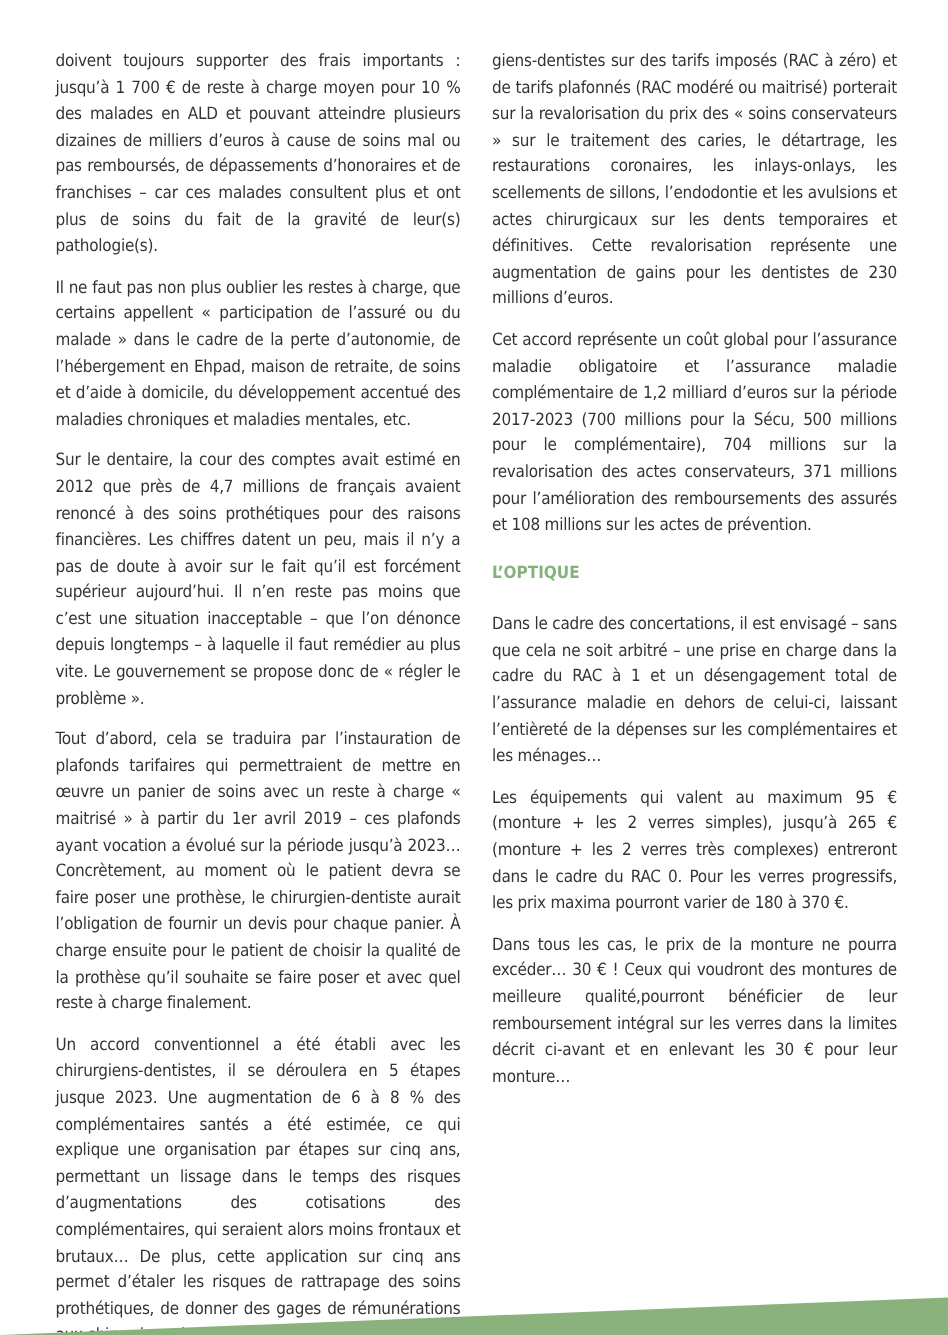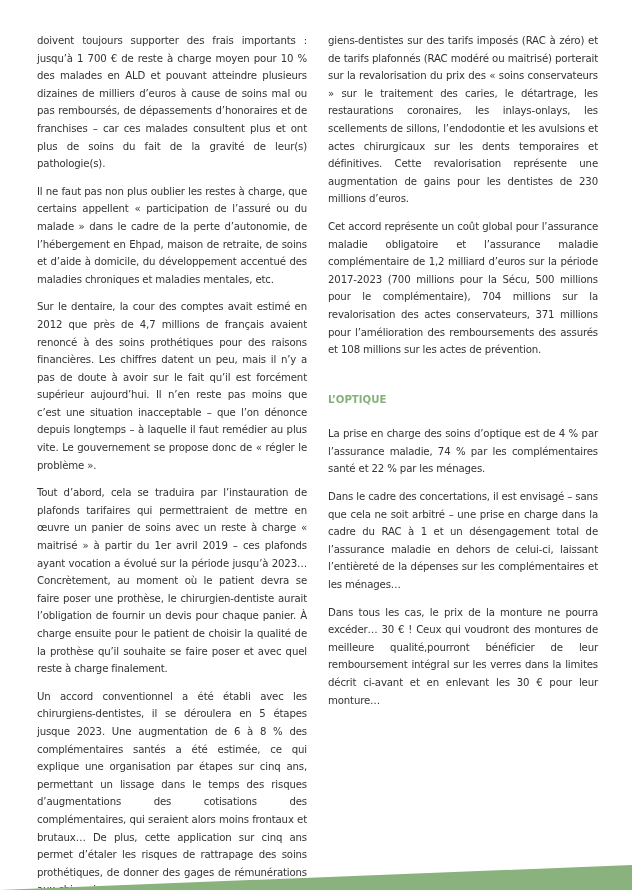--- a/index.html
+++ b/index.html
@@ -16,21 +16,21 @@
     letter-spacing:-0.15px;
   }
   .col.left { left:37px; }
   .col.right { left:328px; }
   .col p {
     margin:0 0 10px 0;
     text-align:justify;
     hyphens:manual;
   }
   .col h3 {
-    margin:32px 0 17px 0;
+    margin:14px 0 17px 0;
     font-size:11.3px; line-height:17.6px;
     font-weight:bold; color:#85b27a;
     letter-spacing:0;
   }
   .band {
     position:absolute; left:0; bottom:0; width:632px; height:30px;
   }
 </style>
 </head>
 <body>
@@ -42,22 +42,22 @@
   <p>Tout d’abord, cela se traduira par l’instauration de plafonds tarifaires qui permettraient de mettre en œuvre un panier de soins avec un reste à charge « maitrisé » à partir du 1er avril 2019 – ces plafonds ayant vocation a évolué sur la période jusqu’à 2023… Concrètement, au moment où le patient devra se faire poser une prothèse, le chirurgien-dentiste aurait l’obligation de fournir un devis pour chaque panier. À charge ensuite pour le patient de choisir la qualité de la prothèse qu’il souhaite se faire poser et avec quel reste à charge finalement.</p>
   <p>Un accord conventionnel a été établi avec les chirurgiens-dentistes, il se déroulera en 5 étapes jusque 2023. Une augmentation de 6 à 8 % des complémentaires santés a été estimée, ce qui explique une organisation par étapes sur cinq ans, permettant un lissage dans le temps des risques d’augmentations des cotisations des complémentaires, qui seraient alors moins frontaux et brutaux… De plus, cette application sur cinq ans permet d’étaler les risques de rattrapage des soins prothétiques, de donner des gages de rémunérations aux chirurgiens-dentistes en revalorisant les actes des soins conservateurs et des soins de prévention au plus tôt, et d’étaler l’encadrement des tarifs des prothèses.</p>
 
 </div>
 
 <div class="col right">
   <p>giens-dentistes sur des tarifs imposés (RAC à zéro) et de tarifs plafonnés (RAC modéré ou maitrisé) porterait sur la revalorisation du prix des « soins conservateurs » sur le traitement des caries, le détartrage, les restaurations coronaires, les inlays-onlays, les scellements de sillons, l’endodontie et les avulsions et actes chirurgicaux sur les dents temporaires et définitives. Cette revalorisation représente une augmentation de gains pour les dentistes de 230 millions d’euros.</p>
   <p>Cet accord représente un coût global pour l’assurance maladie obligatoire et l’assurance maladie complémentaire de 1,2 milliard d’euros sur la période 2017-2023 (700 millions pour la Sécu, 500 millions pour le complémentaire), 704 millions sur la revalorisation des actes conservateurs, 371 millions pour l’amélioration des remboursements des assurés et 108 millions sur les actes de prévention.</p>
 
   <h3>L’OPTIQUE</h3>
-  <p>La prise en charge des soins d’optique est de 4 % par l’assurance maladie, 74 % par les complémentaires santé et 22 % par les ménages.</p>
   <p>Dans le cadre des concertations, il est envisagé – sans que cela ne soit arbitré – une prise en charge dans la cadre du RAC à 1 et un désengagement total de l’assurance maladie en dehors de celui-ci, laissant l’entièreté de la dépenses sur les complémentaires et les ménages…</p>
 
+  <p>Les équipements qui valent au maximum 95 € (monture + les 2 verres simples), jusqu’à 265 € (monture + les 2 verres très complexes) entreront dans le cadre du RAC 0. Pour les verres progressifs, les prix maxima pourront varier de 180 à 370 €.</p>
   <p>Dans tous les cas, le prix de la monture ne pourra excéder… 30 € ! Ceux qui voudront des montures de meilleure qualité,pourront bénéficier de leur remboursement intégral sur les verres dans la limites décrit ci-avant et en enlevant les 30 € pour leur monture…</p>
 
 </div>
 
 <svg class="band" viewBox="0 0 632 30" preserveAspectRatio="none">
   <polygon points="0,30 632,5 632,30" fill="#8ab27d"></polygon>
 </svg>
 
 </body></html>

